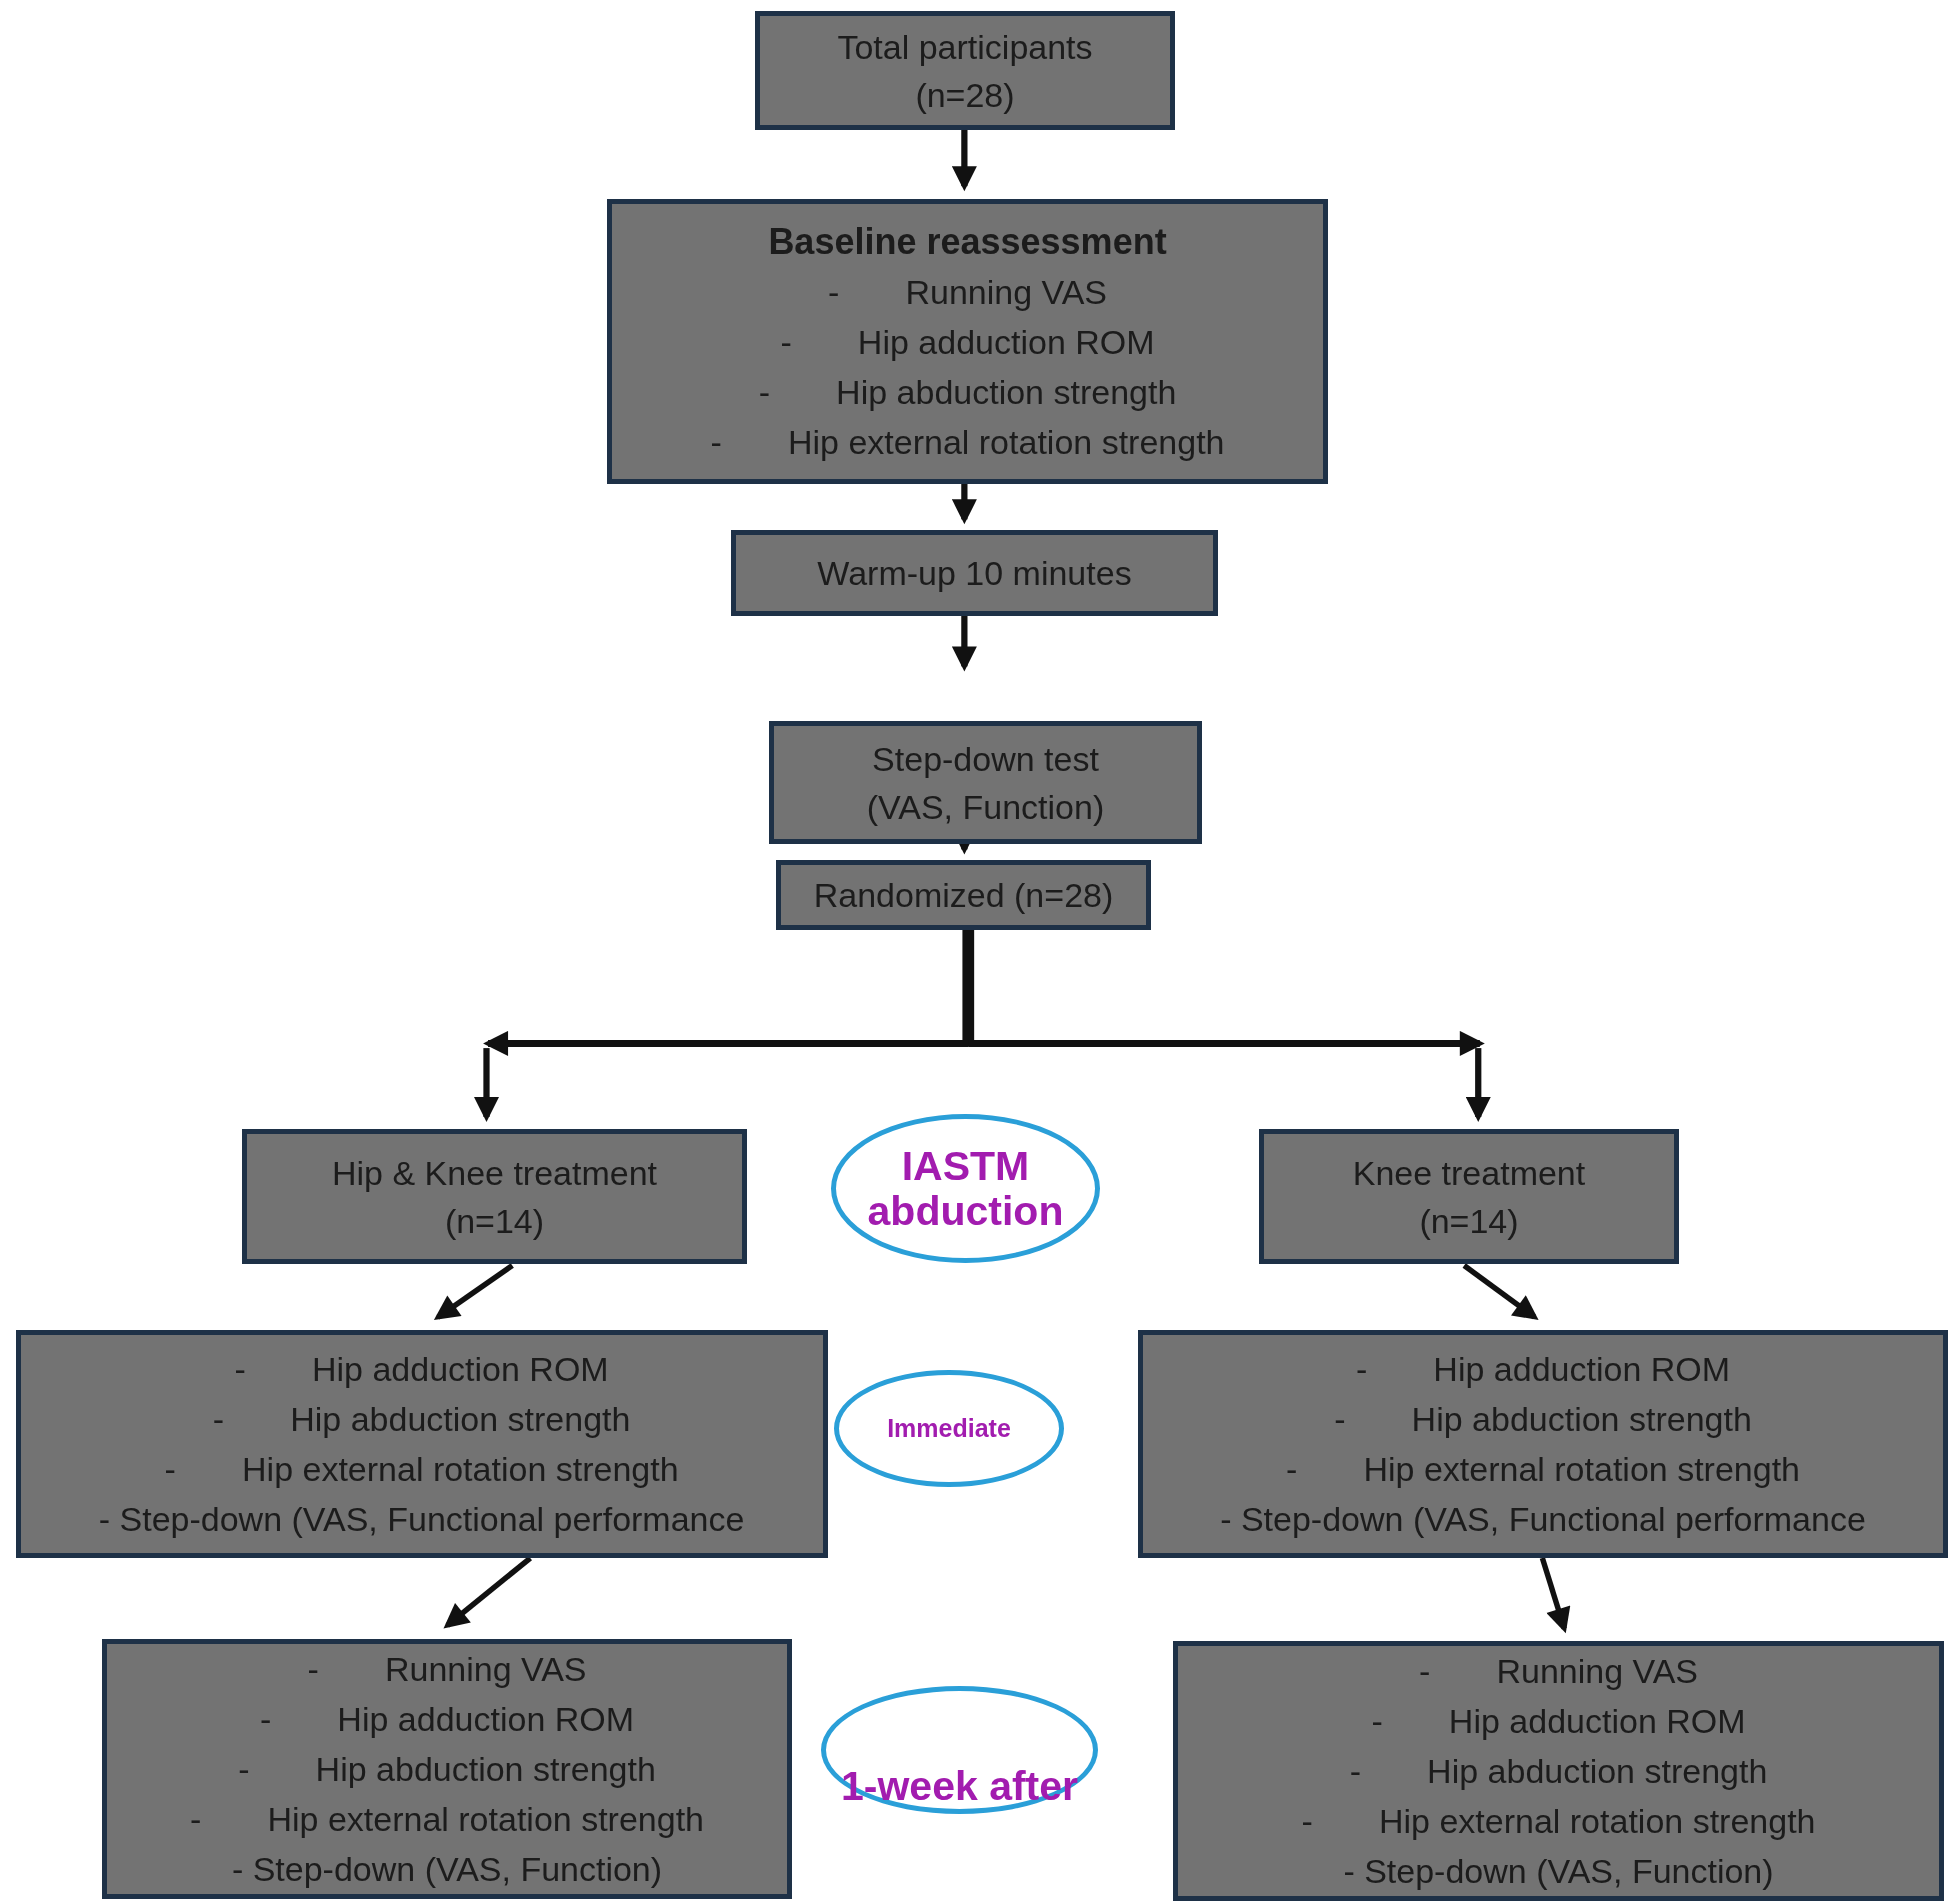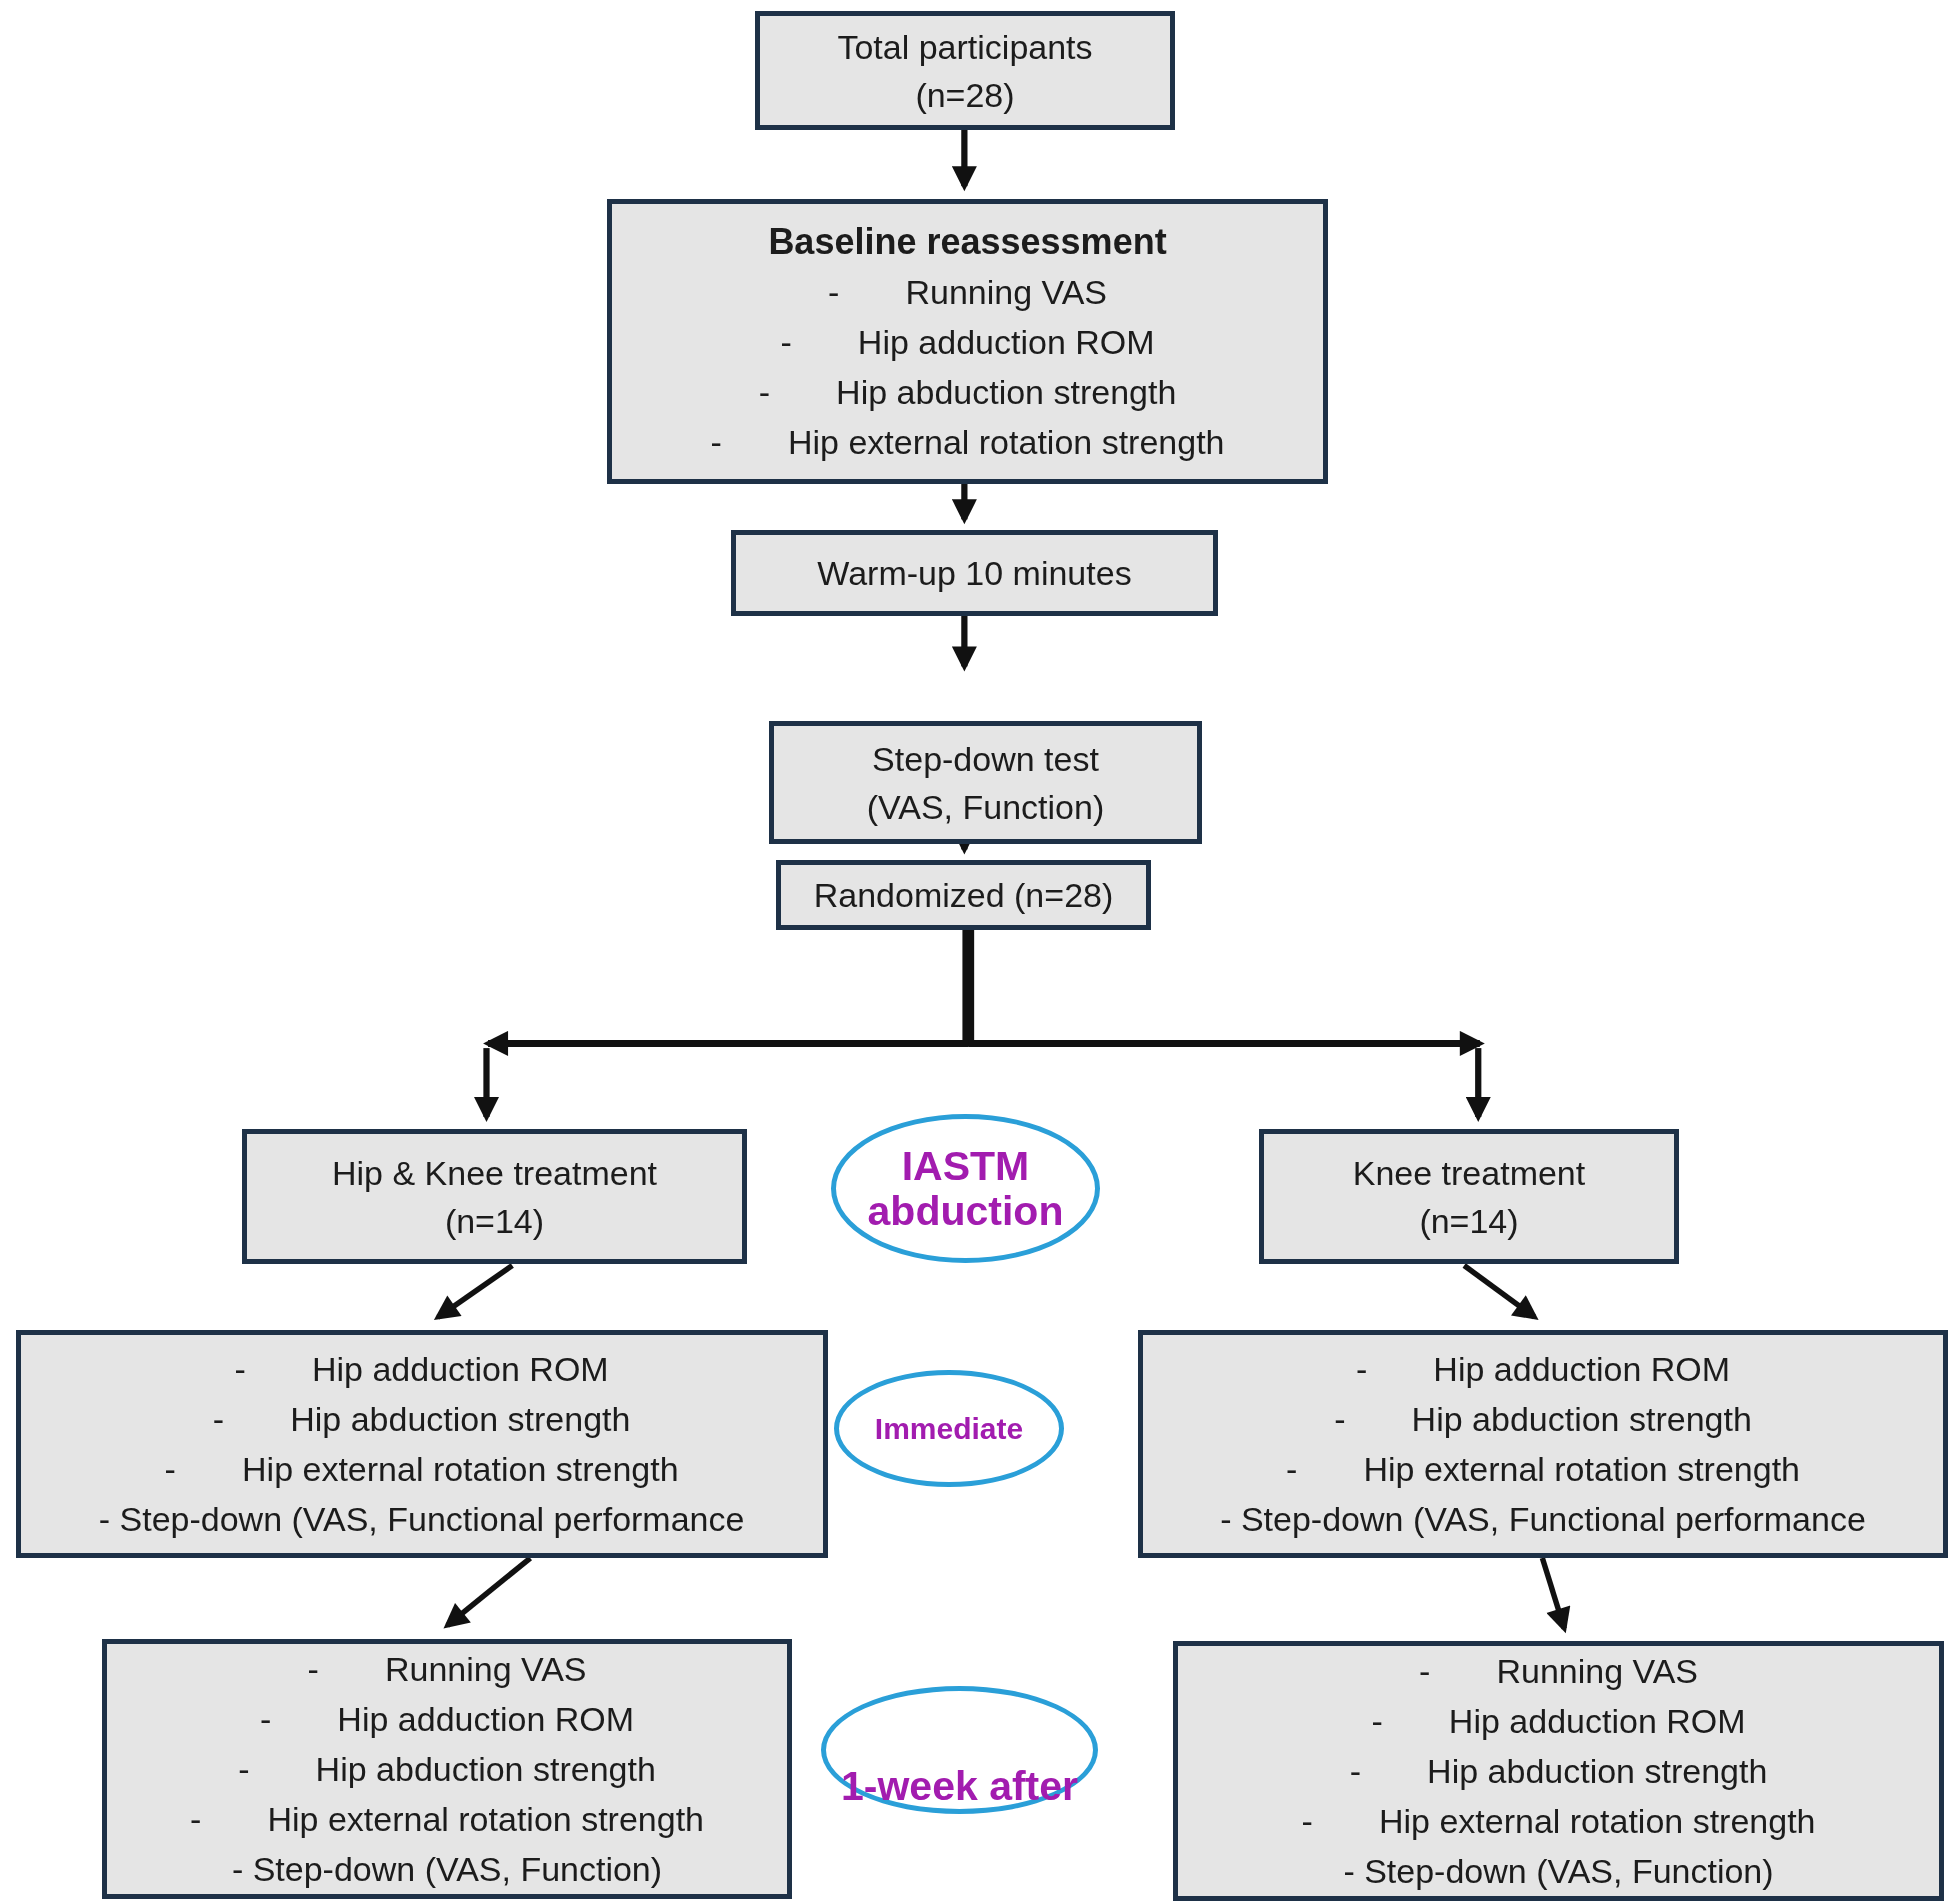--- a/index.html
+++ b/index.html
@@ -24,21 +24,21 @@
   #arrow-layer{
     position:absolute;left:0;top:0;width:1953px;height:1903px;
     pointer-events:none;
   }
   .flow-line{stroke:var(--arrow);fill:none;}
   .ah-fill{fill:var(--arrow);}
   .box{
     position:absolute;
     box-sizing:border-box;
     border:5.5px solid var(--box-border);
-    background:#e5e5e5;
+    background:#737373;
     display:flex;
     flex-direction:column;
     align-items:center;
     justify-content:center;
     text-align:center;
   }
   .box .ln{
     white-space:pre;
     font-size:34px;
     line-height:48px;
@@ -62,21 +62,21 @@
     justify-content:center;
     text-align:center;
   }
   .ellipse .ln{
     font-weight:bold;
     font-size:41px;
     line-height:45px;
     color:#a21caf;
     white-space:pre;
   }
-  .ellipse.small .ln{font-size:30px;}
+  .ellipse.small .ln{font-size:25px;}
 </style>
 </head>
 <body>
 
 <div id="stage">
 
   <svg id="arrow-layer" viewBox="0 0 2497 2433" xmlns="http://www.w3.org/2000/svg">
     <defs>
       <marker id="ah" viewBox="0 0 10 10" refX="8" refY="5" markerWidth="36" markerHeight="32" markerUnits="userSpaceOnUse" orient="auto">
         <path class="ah-fill" d="M0,0 L10,5 L0,10 z"></path>

